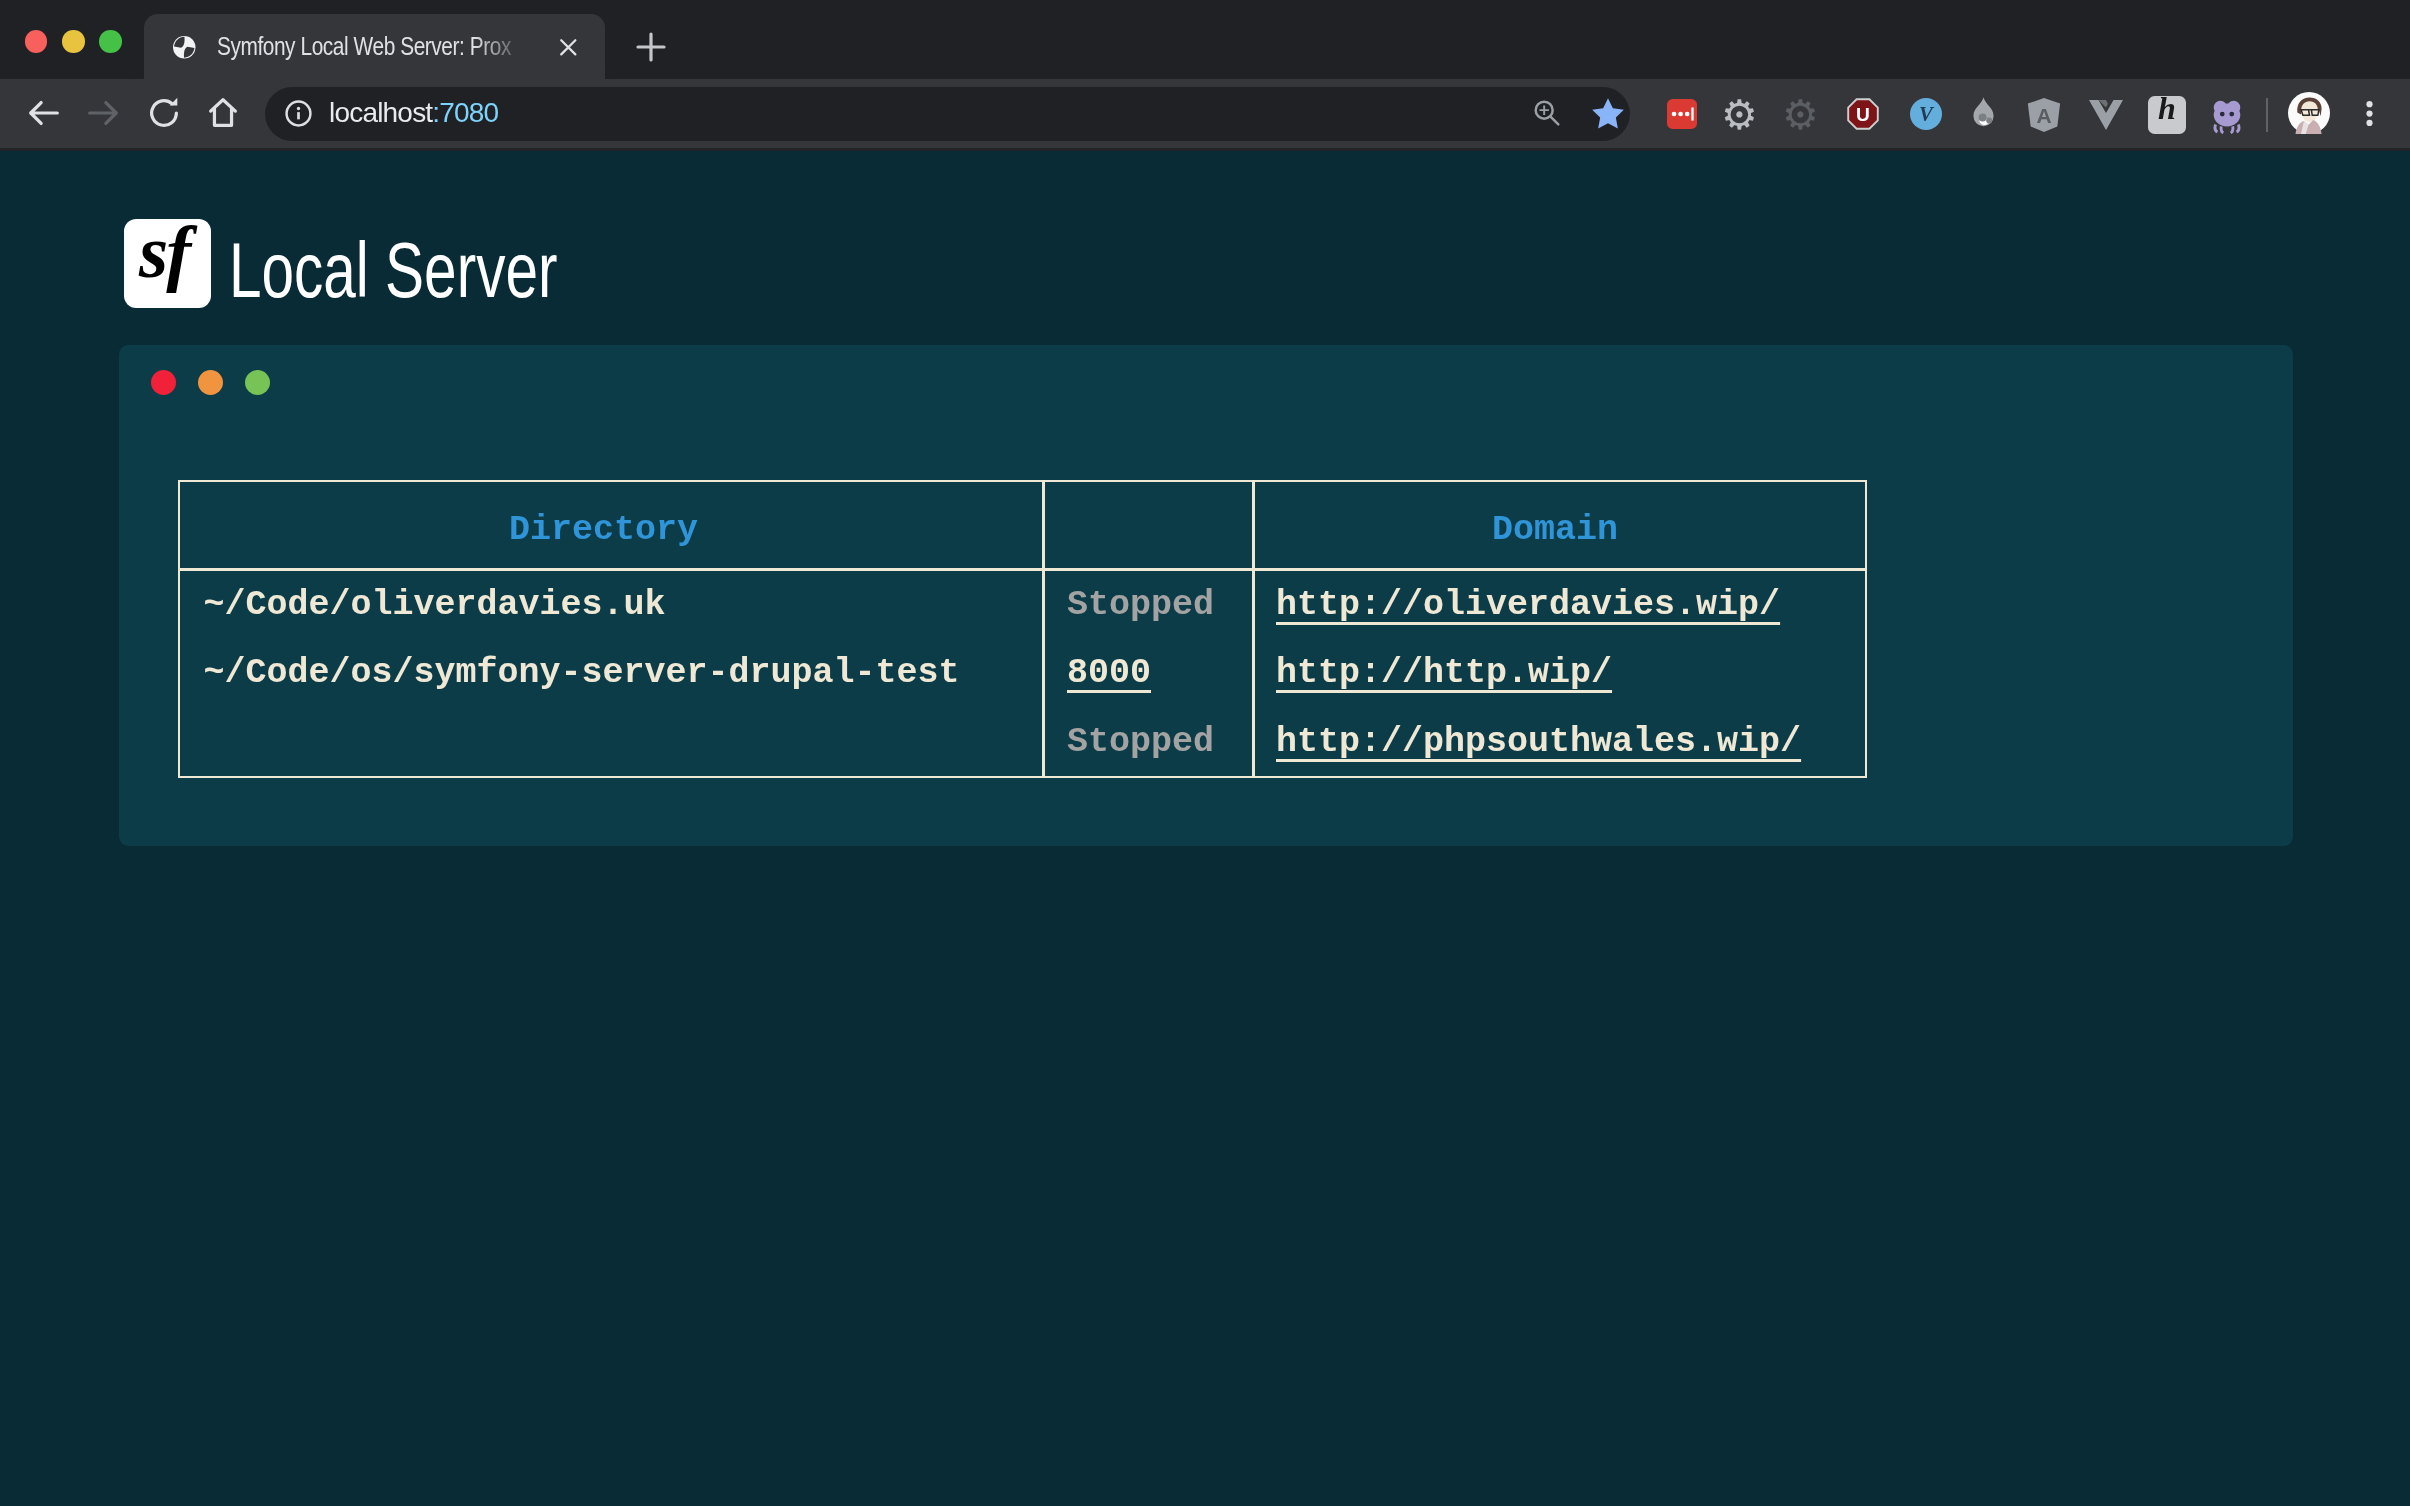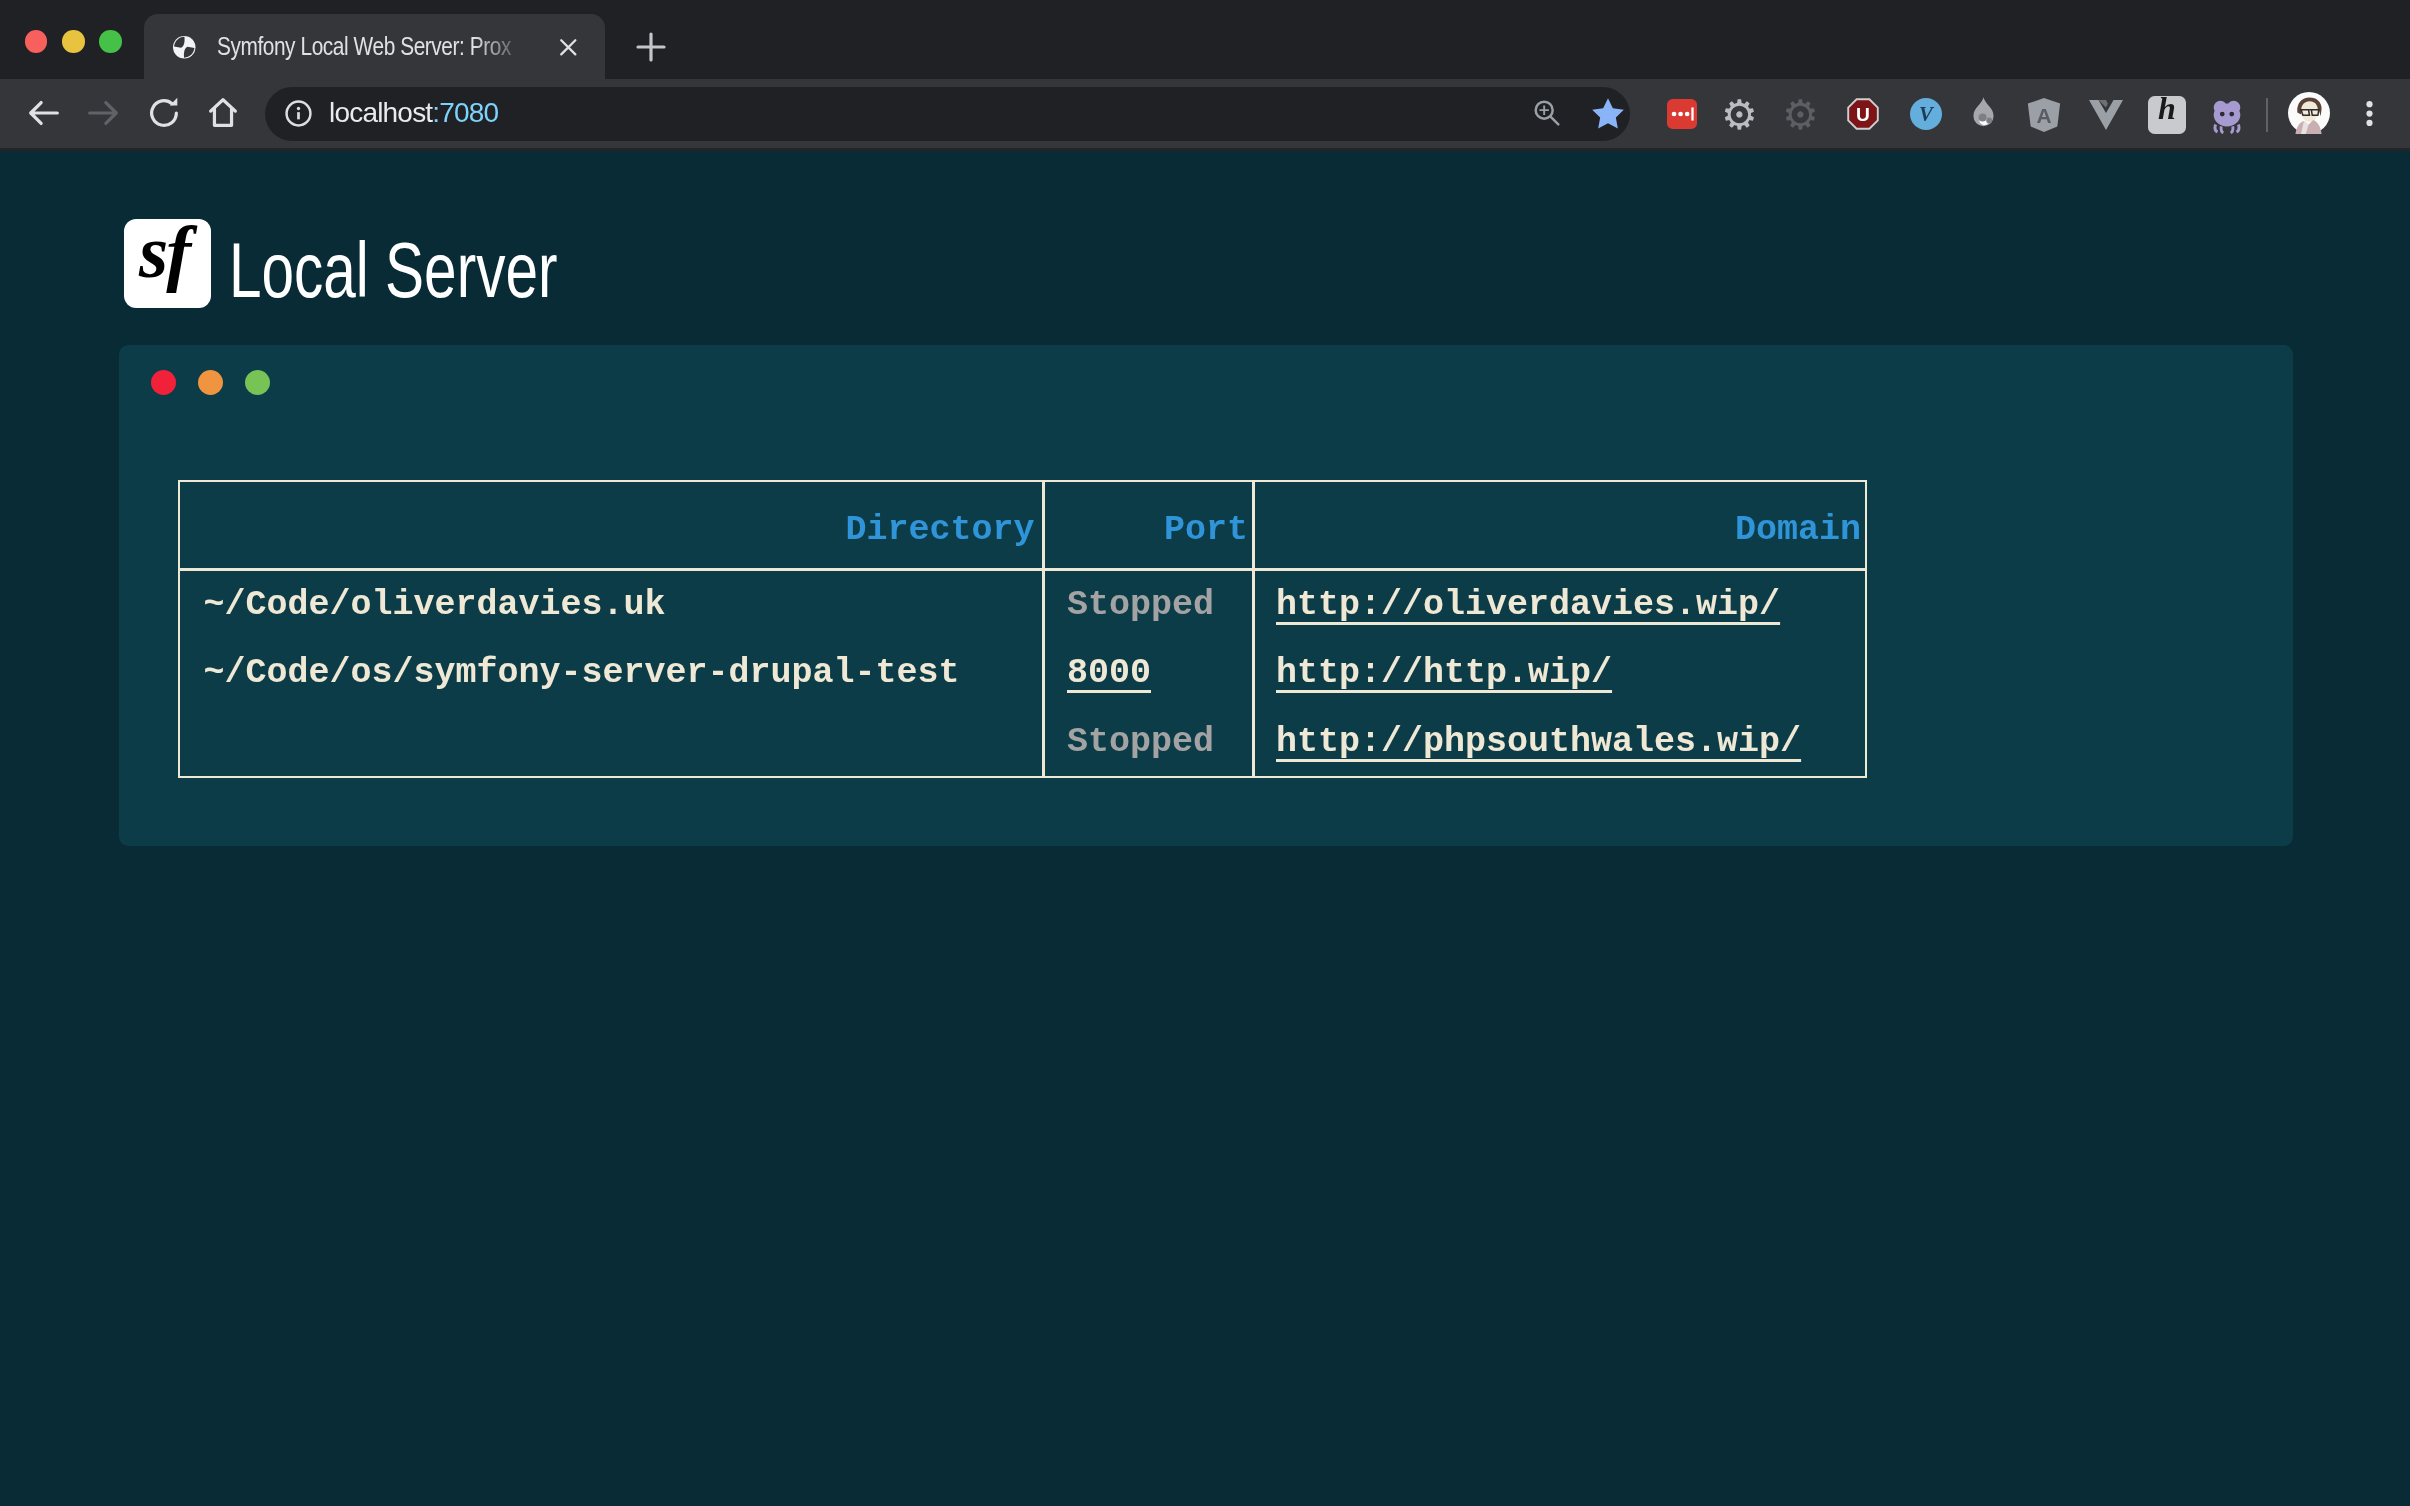--- a/index.html
+++ b/index.html
@@ -25,21 +25,21 @@
 #logo { position:absolute; left:124px; top:219px; width:87px; height:89px; background:#fff; border-radius:12.2px; }
 #logo .sf { position:absolute; left:0; top:0; width:87px; height:89px; display:flex; align-items:center; justify-content:center; padding-bottom:24px; padding-right:6.6px; font-family:"Liberation Serif", serif; font-style:italic; font-weight:bold; font-size:75px; letter-spacing:-1.9px; color:#000; }
 #title { position:absolute; left:229px; top:225px; font-size:78px; color:#ffffff; transform:scaleX(.75); transform-origin:left center; white-space:nowrap; }
 #card { position:absolute; left:119px; top:345px; width:2174px; height:501px; background:#0d3c49; border-radius:9.4px; }
 .dot { position:absolute; top:370px; width:25.4px; height:25.4px; border-radius:50%; }
 
 
 #tbl { position:absolute; left:178px; top:480px; width:1689px; height:298px; border:2.8px solid #eee8d5; font-family:"Liberation Mono", monospace; font-weight:bold; font-size:35px; color:#eee8d5; }
 .vline { position:absolute; top:0; bottom:0; width:2.8px; background:#eee8d5; }
 .hline { position:absolute; left:0; right:0; height:2.8px; background:#eee8d5; top:86px; }
-.hcell { position:absolute; top:4.7px; height:86px; line-height:86px; text-align:right; color:#2f94d8; }
+.hcell { position:absolute; top:4.7px; height:86px; line-height:86px; text-align:center; color:#2f94d8; }
 .cell { position:absolute; height:69px; line-height:69px; white-space:nowrap; }
 .gold { color:#a3a3a3;text-align:right; }
 .lnk { text-decoration:underline; text-decoration-thickness:2.8px; text-underline-offset:7.5px; }
 </style>
 </head>
 <body>
 
 <div id="tabstrip"></div>
 <div class="light" style="left:24.5px;  background:#f7605d;"></div>
 <div class="light" style="left:62px;  background:#e7c340;"></div>
@@ -158,21 +158,20 @@
 <div id="card"></div>
 <div class="dot" style="left:151px; background:#f1213a;"></div>
 <div class="dot" style="left:198px; background:#f0943f;"></div>
 <div class="dot" style="left:245px; background:#77c356;"></div>
 
 <div id="tbl">
   <div class="vline" style="left:862px;"></div>
   <div class="vline" style="left:1072px;"></div>
   <div class="hline"></div>
   <div class="hcell" style="left:-7.5px; width:862px;">Directory</div>
-  <div class="hcell" style="left:861px; width:207px;">Port</div>
   <div class="hcell" style="left:1069px; width:612px;">Domain</div>
 
   <div class="cell" style="left:23.5px; top:89px;">~/Code/oliverdavies.uk</div>
   <div class="cell gold" style="left:887px; top:89px;">Stopped</div>
   <div class="cell lnk" style="left:1096px; top:89px;">http://oliverdavies.wip/</div>
 
   <div class="cell" style="left:23.5px; top:157px;">~/Code/os/symfony-server-drupal-test</div>
   <div class="cell lnk" style="left:887px; top:157px;">8000</div>
   <div class="cell lnk" style="left:1096px; top:157px;">http://http.wip/</div>
 

